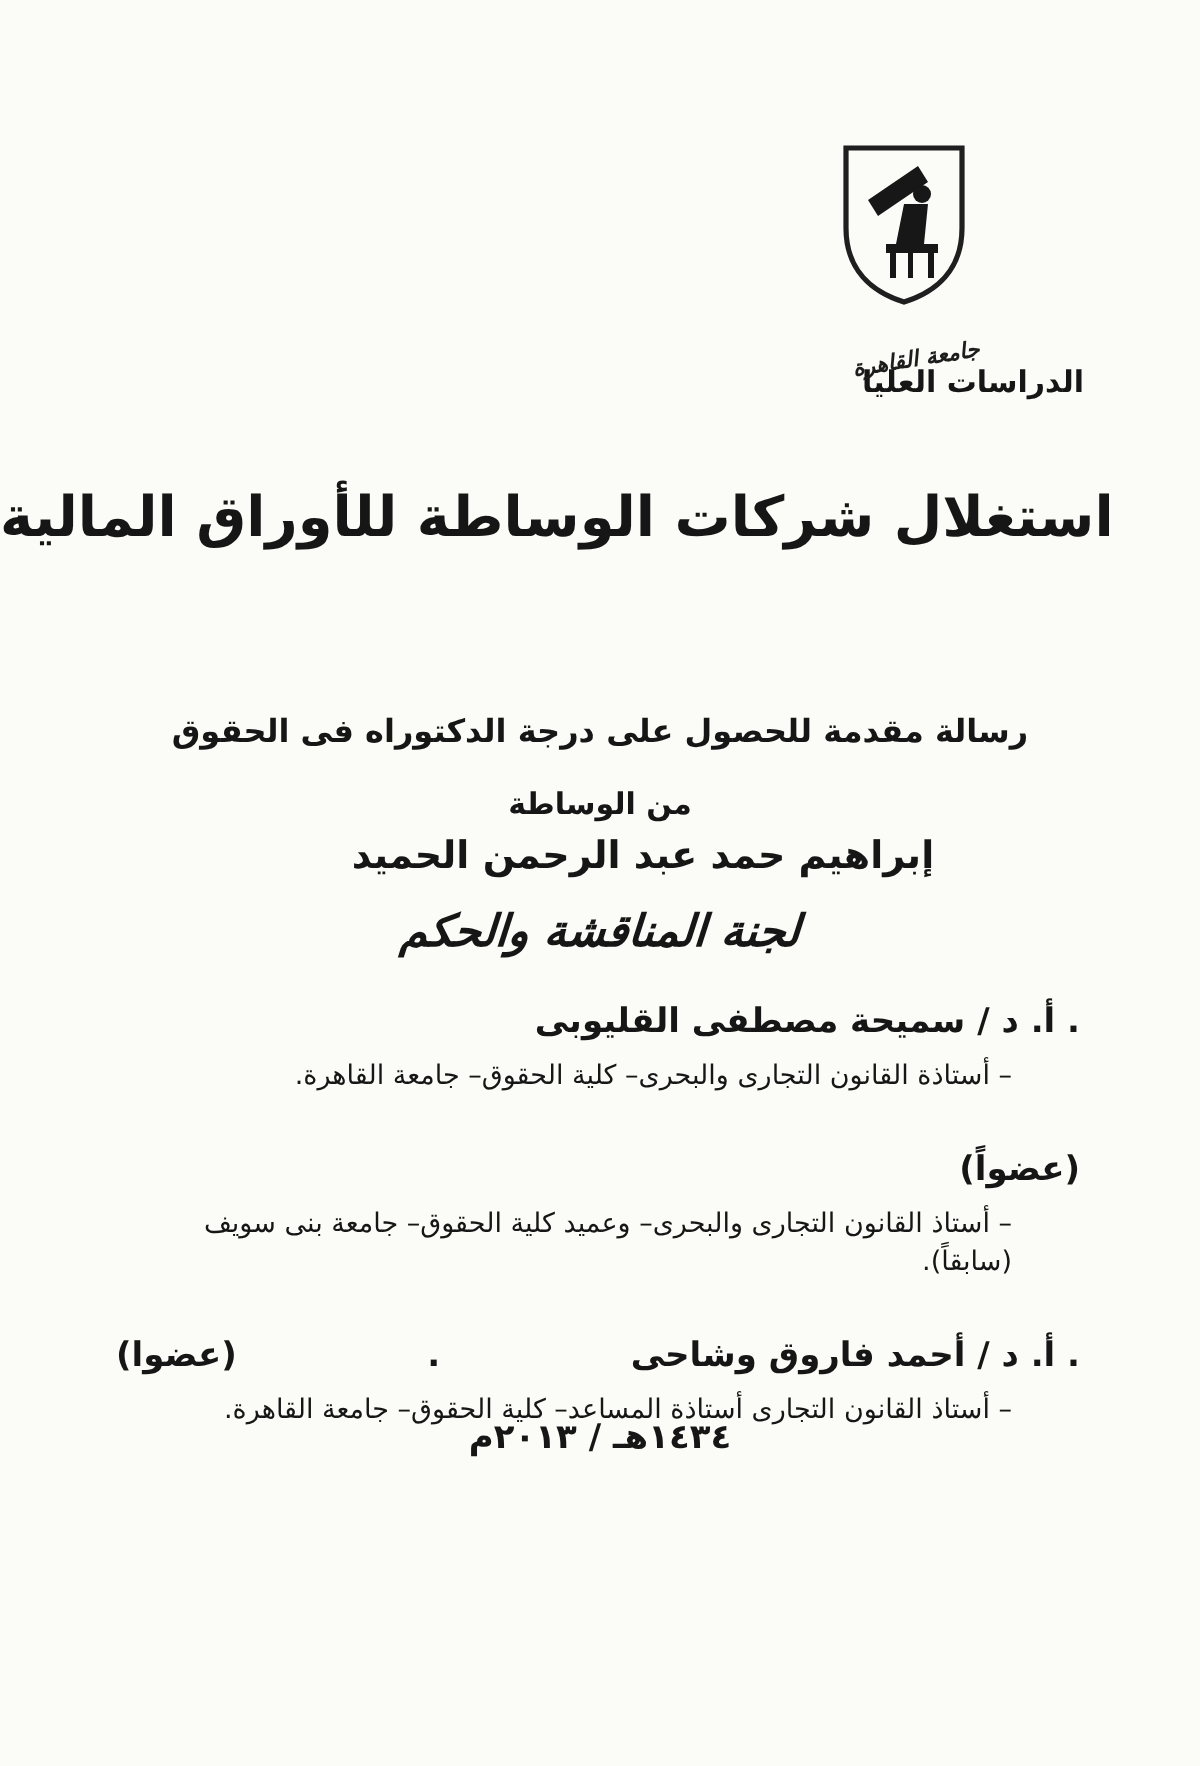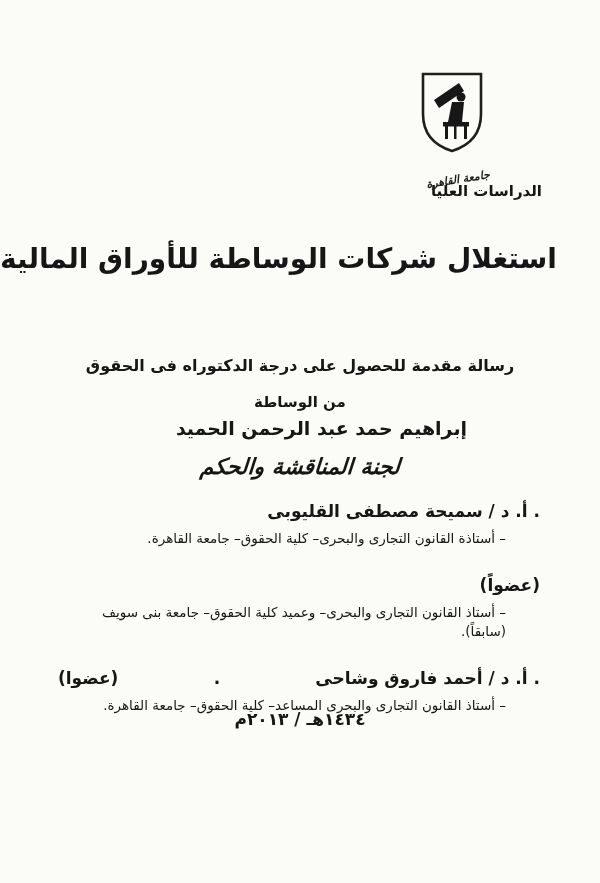--- a/index.html
+++ b/index.html
@@ -207,20 +207,20 @@
       </div>
       <div class="member-desc">– أستاذ القانون التجارى والبحرى– وعميد كلية الحقوق– جامعة بنى سويف (سابقاً).</div>
     </div>
 
     <div class="member">
       <div class="member-top">
         <span class="member-name">. أ. د / أحمد فاروق وشاحى</span>
         <span class="member-dot">.</span>
         <span class="member-role">(عضوا)</span>
       </div>
-      <div class="member-desc">– أستاذ القانون التجارى والبحرى المساعد– كلية الحقوق– جامعة القاهرة.</div>
+      <div class="member-desc">– أستاذ القانون التجارى أستاذة المساعد– كلية الحقوق– جامعة القاهرة.</div>
     </div>
 
   </section>
 
   <footer class="page-date">١٤٣٤هـ / ٢٠١٣م</footer>
 
 </div>
 
 </body></html>

